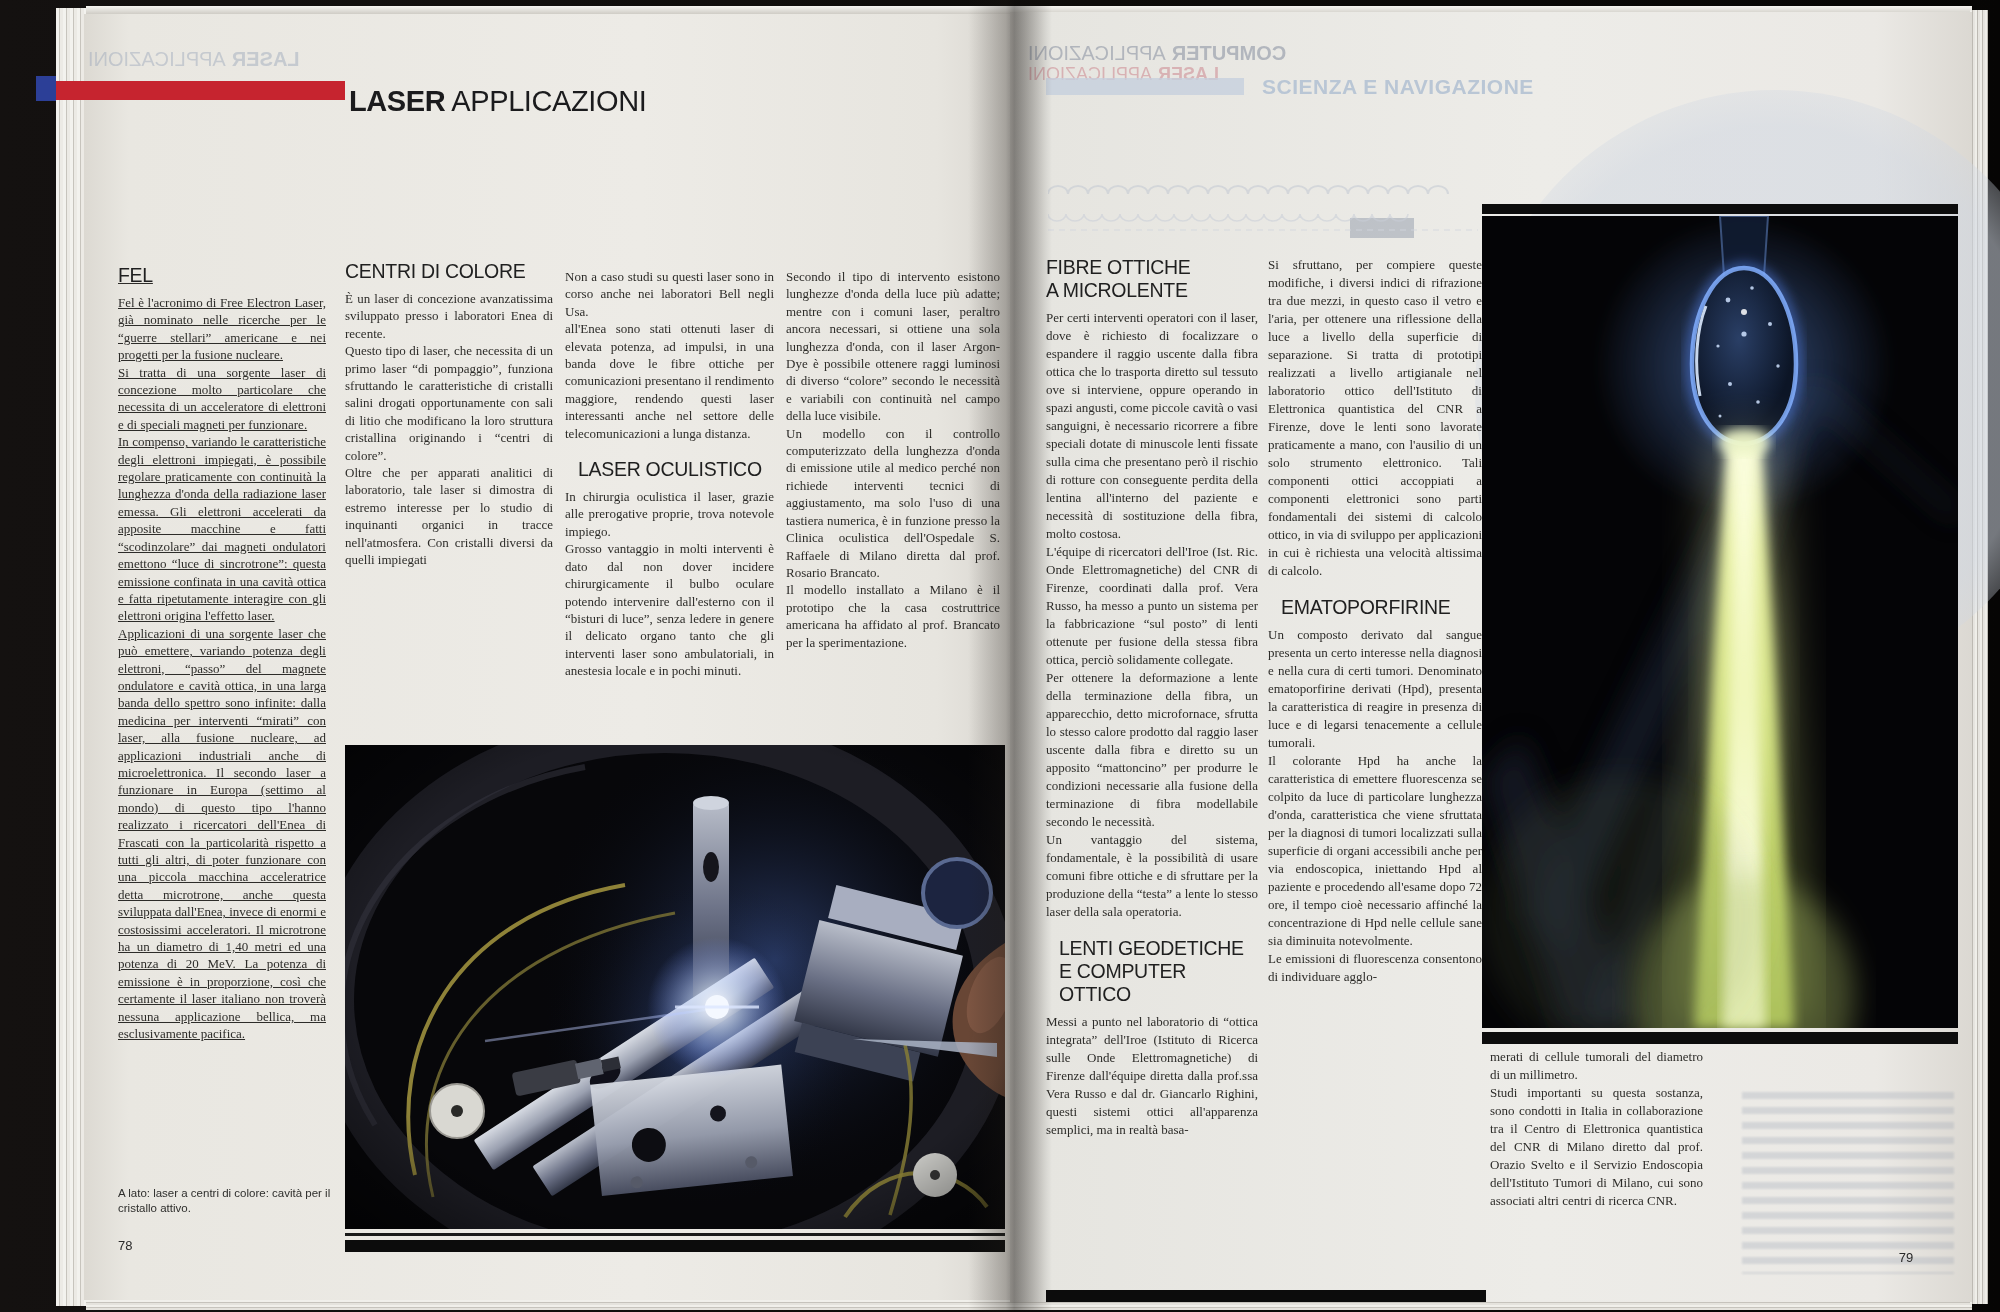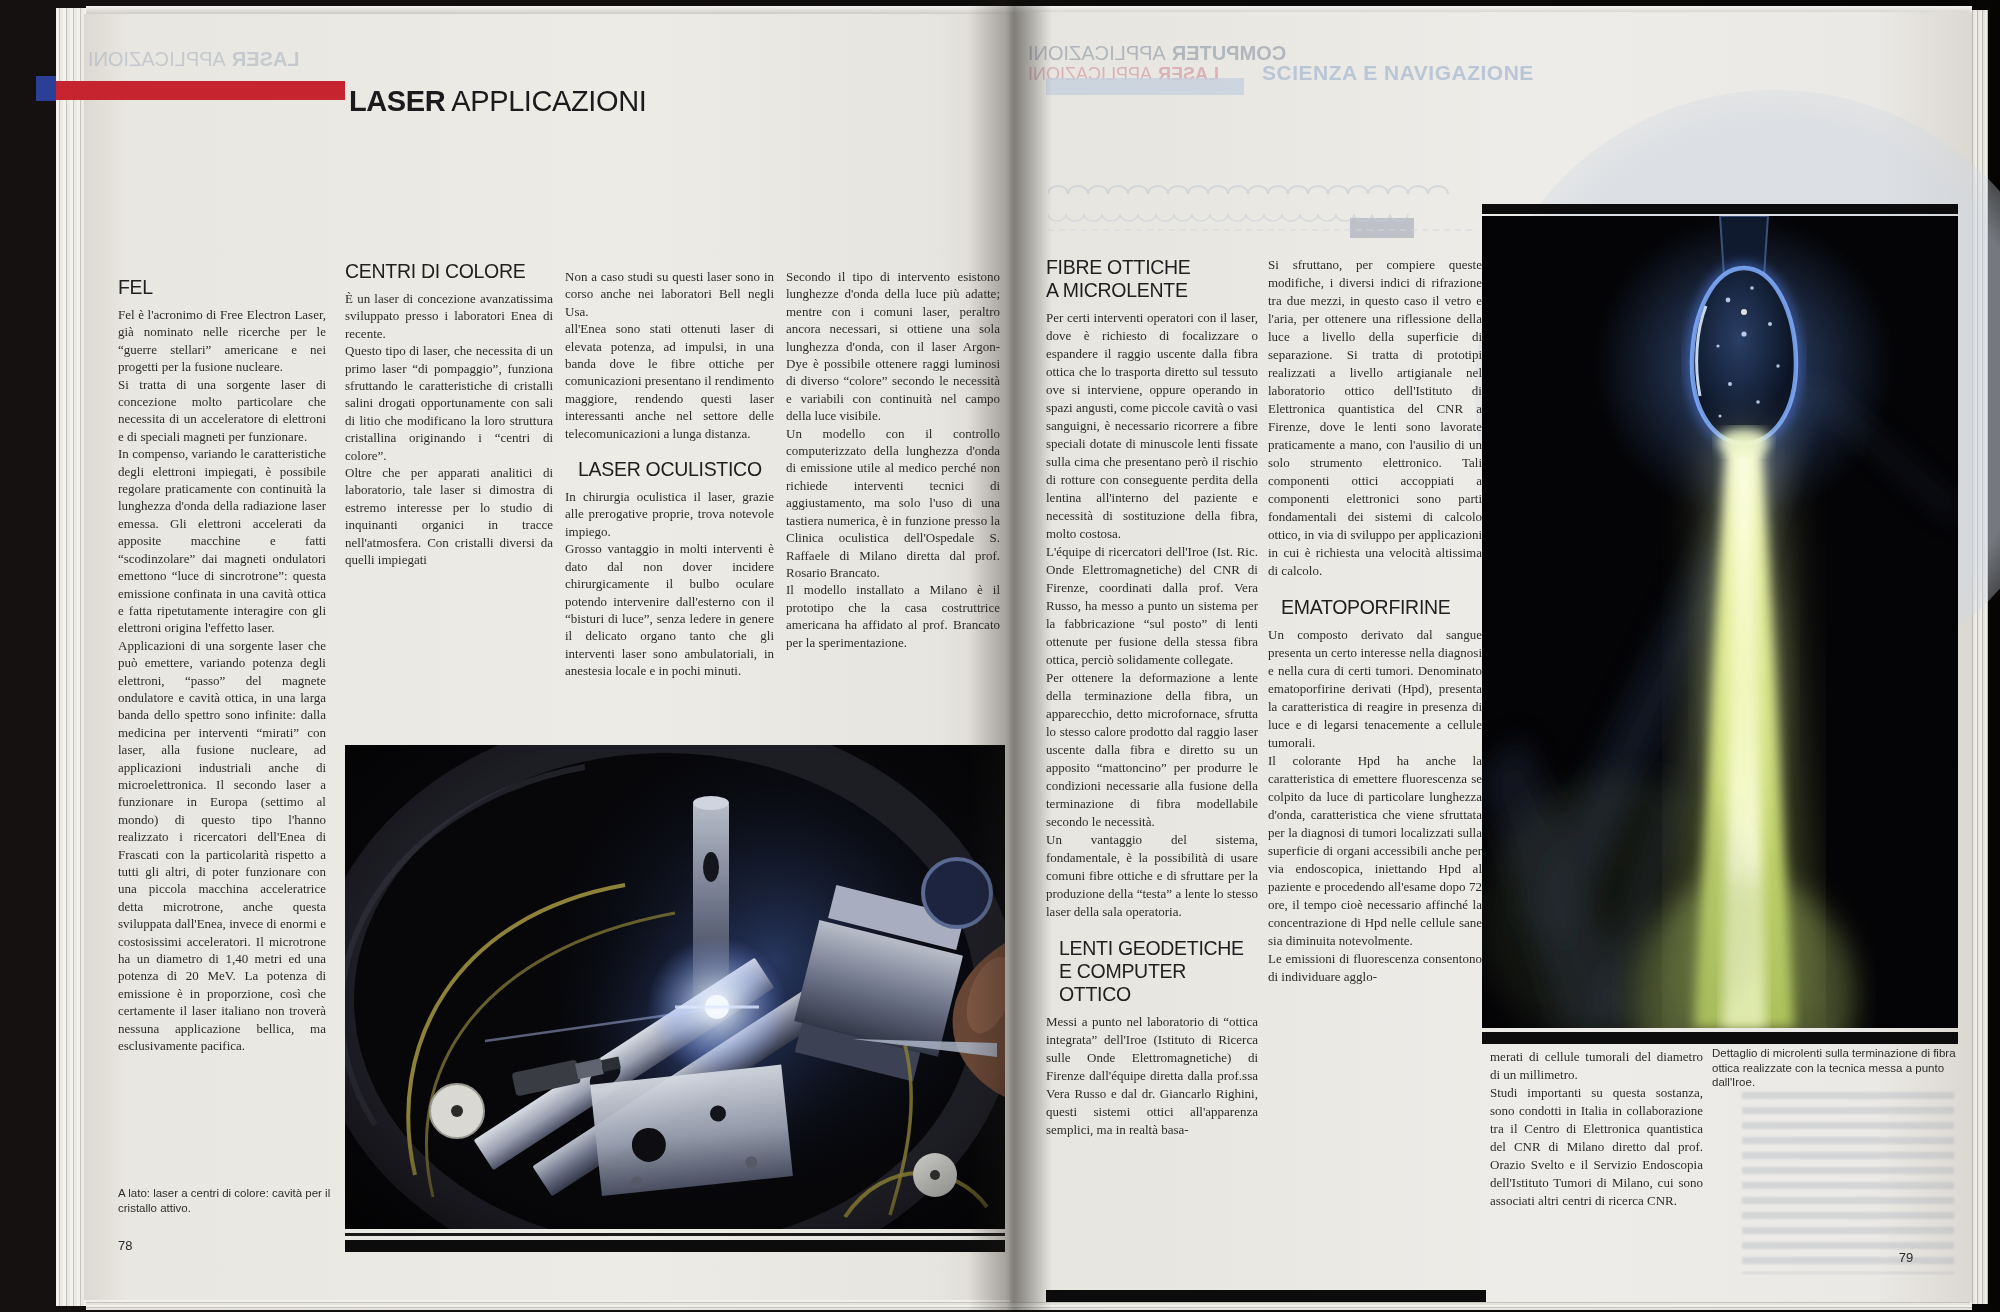--- a/index.html
+++ b/index.html
@@ -34,21 +34,21 @@
   .brand span.lt{font-weight:400;margin-left:6px;}
 
   
   .ghost{opacity:.45;transform:scaleX(-1);display:flex;gap:6px;white-space:nowrap;
          font-family:"Liberation Sans",sans-serif;font-weight:700;}
   .ghost .rest{font-weight:400;}
   .g-left{left:88px;top:48px;font-size:20px;color:#9aa6ba;z-index:2;}
   .g-right1{left:1028px;top:42px;font-size:20px;color:#7d8699;opacity:.5;z-index:2;}
   .g-right2{left:1028px;top:64px;font-size:18px;color:#c46a76;opacity:.42;z-index:2;}
   .g-bar-blue{left:1046px;top:78px;width:198px;height:17px;background:#c5d0dd;opacity:.8;z-index:2;}
-  .g-header{left:1262px;top:61px;font-size:21px;font-weight:700;color:#b9c6d5;letter-spacing:.5px;z-index:2;}
+  .g-header{left:1262px;top:75px;font-size:21px;font-weight:700;color:#b9c6d5;letter-spacing:.5px;z-index:2;}
   .g-tab{left:1350px;top:218px;width:64px;height:20px;background:#6a7890;opacity:.35;z-index:2;}
   .g-circle{left:1475px;top:90px;width:600px;height:600px;border-radius:50%;z-index:2;
       background:radial-gradient(circle,rgba(208,215,226,.55) 0 62%,rgba(208,215,226,.30) 72%,rgba(208,215,226,0) 74%);}
   .g-squiggle{left:1048px;top:176px;width:430px;height:64px;z-index:2;opacity:.55;}
   .g-lines{left:1742px;top:1092px;width:212px;height:182px;z-index:2;opacity:.28;filter:blur(1.2px);
       background:repeating-linear-gradient(180deg,#99a2b2 0 7px,transparent 7px 15px);}
 
   
   .col{color:#2d2c29;font-size:13px;line-height:17.4px;text-align:justify;overflow:hidden;z-index:4;hyphens:auto;}
   .col p{margin:0;}
@@ -104,21 +104,21 @@
     </svg>
   </div>
   <div class="abs g-lines"></div>
 
   <div class="abs blue-square"></div>
   <div class="abs red-bar"></div>
   <div class="abs sans brand">
     <b>LASER</b><span class="lt">APPLICAZIONI</span>
   </div>
 
-  <div class="abs col" style="left:118px;top:276px;width:208px;height:910px;">
+  <div class="abs col" style="left:118px;top:264px;width:208px;height:910px;text-decoration:underline;">
     <h3 class="head">FEL</h3>
     <p>Fel è l'acronimo di Free Electron Laser, già nominato nelle ricerche per le “guerre stellari” americane e nei progetti per la fusione nucleare.</p>
     <p>Si tratta di una sorgente laser di concezione molto particolare che necessita di un acceleratore di elettroni e di speciali magneti per funzionare.</p>
     <p>In compenso, variando le caratteristiche degli elettroni impiegati, è possibile regolare praticamente con continuità la lunghezza d'onda della radiazione laser emessa. Gli elettroni accelerati da apposite macchine e fatti “scodinzolare” dai magneti ondulatori emettono “luce di sincrotrone”: questa emissione confinata in una cavità ottica e fatta ripetutamente interagire con gli elettroni origina l'effetto laser.</p>
     <p>Applicazioni di una sorgente laser che può emettere, variando potenza degli elettroni, “passo” del magnete ondulatore e cavità ottica, in una larga banda dello spettro sono infinite: dalla medicina per interventi “mirati” con laser, alla fusione nucleare, ad applicazioni industriali anche di microelettronica. Il secondo laser a funzionare in Europa (settimo al mondo) di questo tipo l'hanno realizzato i ricercatori dell'Enea di Frascati con la particolarità rispetto a tutti gli altri, di poter funzionare con una piccola macchina acceleratrice detta microtrone, anche questa sviluppata dall'Enea, invece di enormi e costosissimi acceleratori. Il microtrone ha un diametro di 1,40 metri ed una potenza di 20 MeV. La potenza di emissione è in proporzione, così che certamente il laser italiano non troverà nessuna applicazione bellica, ma esclusivamente pacifica.</p>
   </div>
 
   <div class="abs col" style="left:345px;top:260px;width:208px;height:472px;">
     <h3 class="head">CENTRI DI COLORE</h3>
     <p>È un laser di concezione avanzatissima sviluppato presso i laboratori Enea di recente.</p>
@@ -312,17 +312,16 @@
       <ellipse cx="262" cy="226" rx="26" ry="14" fill="#eef6c8" opacity=".9" filter="url(#b6)"></ellipse>
       <ellipse cx="262" cy="470" rx="46" ry="190" fill="url(#beamGlow)" filter="url(#b14)"></ellipse>
       <ellipse cx="262" cy="780" rx="110" ry="120" fill="rgba(190,210,110,.35)" filter="url(#b14)"></ellipse>
       <circle cx="140" cy="700" r="140" fill="rgba(120,140,80,.12)" filter="url(#b14)"></circle>
     </svg>
   </div>
   <div class="abs bar-black" style="left:1482px;top:1032px;width:476px;height:12px;"></div>
 
   <div class="abs bar-black" style="left:1046px;top:1290px;width:440px;height:12px;"></div>
 
-  <div class="abs caption" style="left:1712px;top:1046px;width:246px;">Dettaglio di microlenti sulla terminazione di fibra ottica realizzate con la tecnica messa a punto dall'Iroe.</div>
   <div class="abs pagenum" style="left:1886px;top:1250px;width:40px;text-align:center;">79</div>
 
   <div class="abs gutter"></div>
 </div>
 
 </body></html>

